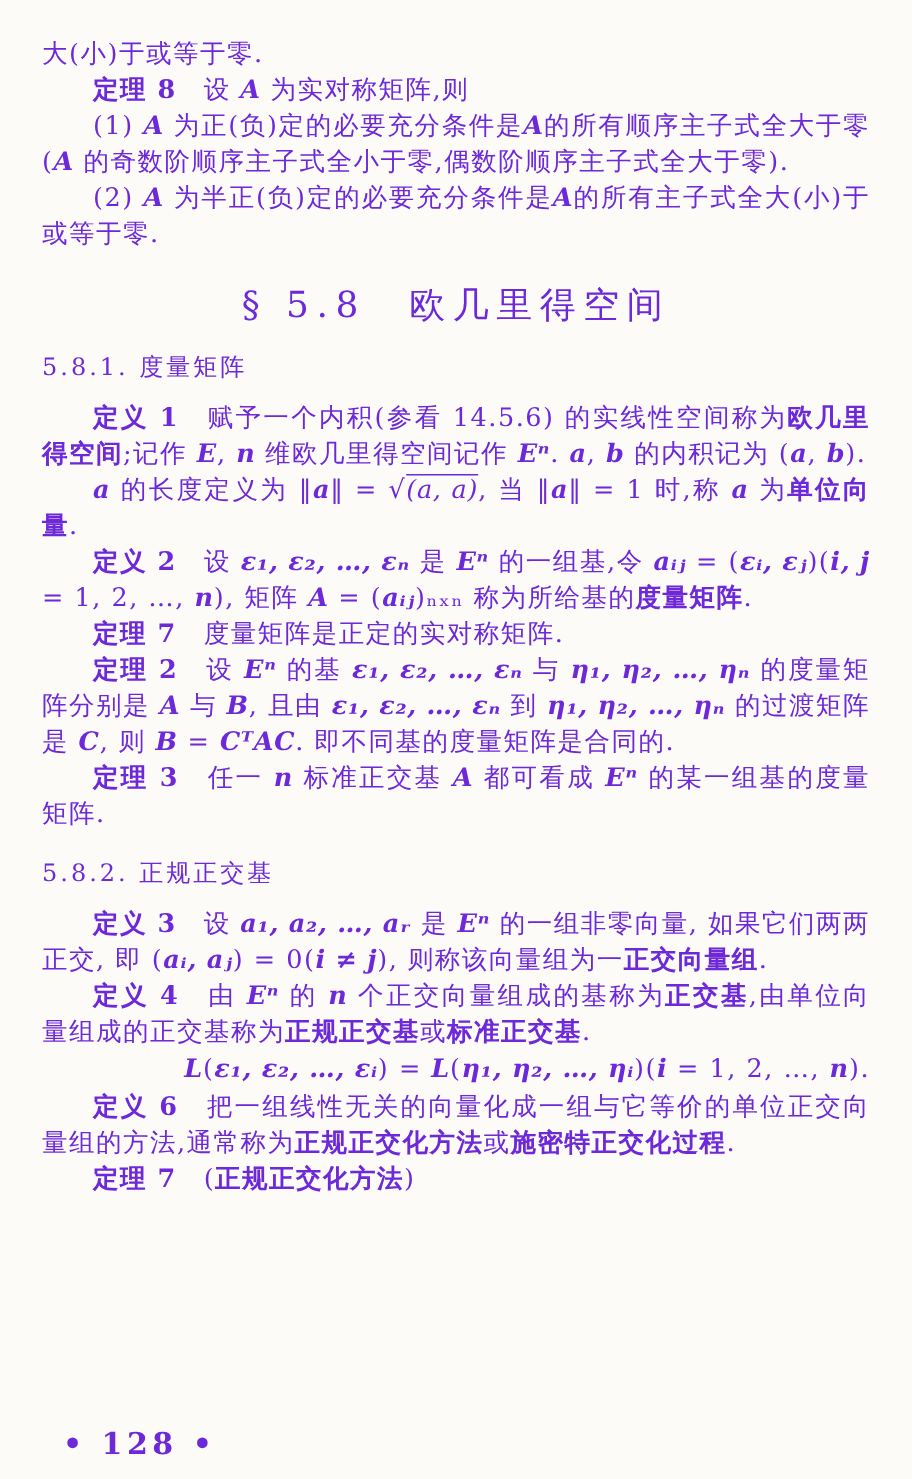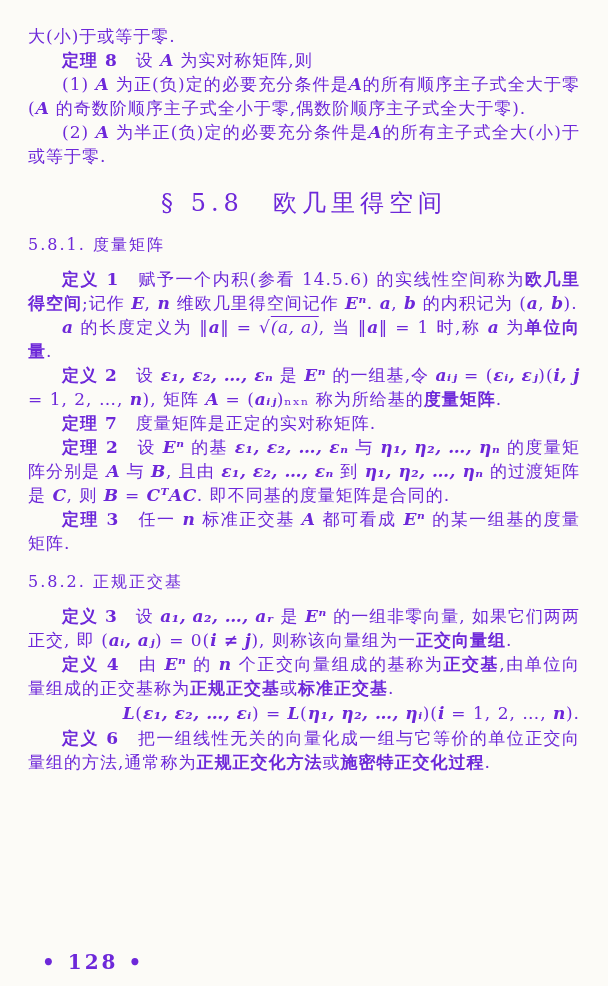--- a/index.html
+++ b/index.html
@@ -60,16 +60,17 @@
   <p class="para"><span class="seg-b">定理 7</span><span class="seg-n">　度量矩阵是正定的实对称矩阵.</span></p>
   <p class="para"><span class="seg-b">定理 2</span><span class="seg-n">　设 </span><span class="seg-v">Eⁿ</span><span class="seg-n"> 的基 </span><span class="seg-v">ε₁, ε₂, …, εₙ</span><span class="seg-n"> 与 </span><span class="seg-v">η₁, η₂, …, ηₙ</span><span class="seg-n"> 的度量矩阵分别是 </span><span class="seg-v">A</span><span class="seg-n"> 与 </span><span class="seg-v">B</span><span class="seg-n">, 且由 </span><span class="seg-v">ε₁, ε₂, …, εₙ</span><span class="seg-n"> 到 </span><span class="seg-v">η₁, η₂, …, ηₙ</span><span class="seg-n"> 的过渡矩阵是 </span><span class="seg-v">C</span><span class="seg-n">, 则 </span><span class="seg-v">B</span><span class="seg-n"> = </span><span class="seg-v">CᵀAC</span><span class="seg-n">. 即不同基的度量矩阵是合同的.</span></p>
   <p class="para"><span class="seg-b">定理 3</span><span class="seg-n">　任一 </span><span class="seg-v">n</span><span class="seg-n"> 标准正交基 </span><span class="seg-v">A</span><span class="seg-n"> 都可看成 </span><span class="seg-v">Eⁿ</span><span class="seg-n"> 的某一组基的度量矩阵.</span></p>
 
   <p class="h2">5.8.2. 正规正交基</p>
 
   <p class="para"><span class="seg-b">定义 3</span><span class="seg-n">　设 </span><span class="seg-v">a₁, a₂, …, aᵣ</span><span class="seg-n"> 是 </span><span class="seg-v">Eⁿ</span><span class="seg-n"> 的一组非零向量, 如果它们两两正交, 即 (</span><span class="seg-v">aᵢ, aⱼ</span><span class="seg-n">) = 0(</span><span class="seg-v">i ≠ j</span><span class="seg-n">), 则称该向量组为一</span><span class="seg-t">正交向量组</span><span class="seg-n">.</span></p>
   <p class="para"><span class="seg-b">定义 4</span><span class="seg-n">　由 </span><span class="seg-v">Eⁿ</span><span class="seg-n"> 的 </span><span class="seg-v">n</span><span class="seg-n"> 个正交向量组成的基称为</span><span class="seg-t">正交基</span><span class="seg-n">,由单位向量组成的正交基称为</span><span class="seg-t">正规正交基</span><span class="seg-n">或</span><span class="seg-t">标准正交基</span><span class="seg-n">.</span></p>
   <p class="frm"><span class="seg-v">L</span><span class="seg-n">(</span><span class="seg-v">ε₁, ε₂, …, εᵢ</span><span class="seg-n">) = </span><span class="seg-v">L</span><span class="seg-n">(</span><span class="seg-v">η₁, η₂, …, ηᵢ</span><span class="seg-n">)(</span><span class="seg-v">i</span><span class="seg-n"> = 1, 2, …, </span><span class="seg-v">n</span><span class="seg-n">).</span></p>
   <p class="para"><span class="seg-b">定义 6</span><span class="seg-n">　把一组线性无关的向量化成一组与它等价的单位正交向量组的方法,通常称为</span><span class="seg-t">正规正交化方法</span><span class="seg-n">或</span><span class="seg-t">施密特正交化过程</span><span class="seg-n">.</span></p>
+  <p class="para"><span class="seg-b">定理 7</span><span class="seg-n">　(</span><span class="seg-b">正规正交化方法</span><span class="seg-n">)</span></p>
 
   <p class="pagenum">• 128 •</p>
 
 </div>
 
 </body></html>

